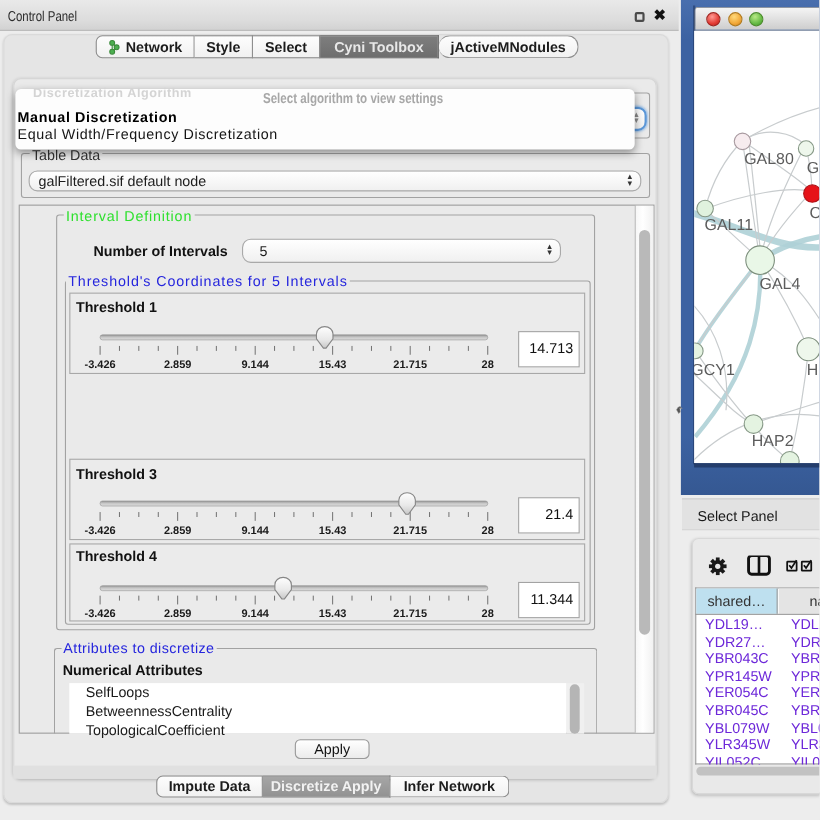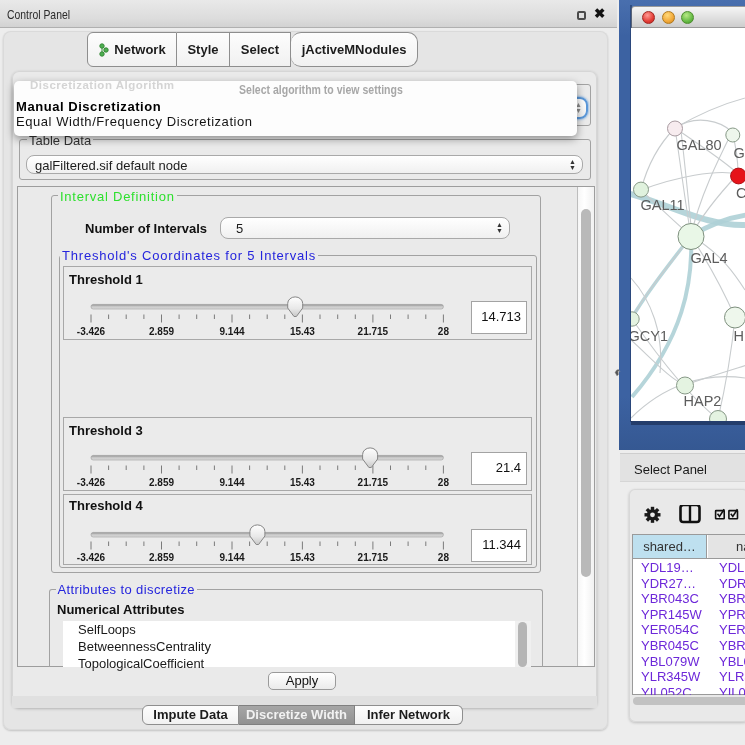--- a/index.html
+++ b/index.html
@@ -97,33 +97,34 @@
 <div id="stage">
 
   <div class="abs" id="cp-title">
       <div class="txt">Control Panel</div>
     </div>
   <div class="abs" id="icon-float"></div>
   <div class="abs" id="icon-close">✖</div>
   <div class="abs" id="cp-outer"></div>
   <div class="abs" id="cp-content"></div>
 
-  <div class="seg" style="left:87px; top:32px; height:35px;">
+  <div class="seg" style="left:87px; top:32px; height:21px;">
     <div class="s first" style="width:90px;"><svg width="12" height="14" viewBox="0 0 12 14" style="margin-right:4px;">
           <g stroke="#3a8a3a" stroke-width="1" fill="#4caf50">
             <line x1="4" y1="3" x2="8" y2="7"></line>
             <line x1="4" y1="11" x2="8" y2="7"></line>
             <line x1="4" y1="3" x2="4" y2="11"></line>
             <circle cx="4" cy="3" r="2.2"></circle>
             <circle cx="8" cy="7" r="2.2"></circle>
             <circle cx="4" cy="11" r="2.2"></circle>
           </g>
         </svg>Network</div>
     <div class="s" style="width:53px;">Style</div>
     <div class="s" style="width:61px;">Select</div>
+    <div class="s sel" style="width:108px;">Cyni Toolbox</div>
     <div class="s last" style="width:127px;border-radius:10px;">jActiveMNodules</div>
   </div>
 
   <div class="grp" style="left:19px; top:84px; width:572px; height:42px;"></div>
   <div class="combo" style="left:26px; top:97px; width:562px; height:22px; border:2.5px solid #5b97d8; box-shadow:0 0 2px 1px rgba(100,160,225,0.6);">
     <div class="arr" style="right:4px; color:#8a8a8a;">▲<br>▼</div>
   </div>
 
   <div class="grp" style="left:19px; top:138.5px; width:572px; height:41px;"></div>
   <div class="gtitle" style="left:27px; top:133px; color:#333;">Table Data</div>
@@ -237,21 +238,21 @@
   </div>
   <div class="abs" style="left:515px; top:621px; width:16px; height:46px; background:#f0f0f0;">
     <div style="position:absolute; left:3px; top:1px; width:9px; height:45px; background:#b5b5b5; border-radius:4.5px;"></div>
   </div>
 
   <div class="abs" style="left:12px; top:696px; width:585px; height:12px; background:#e0e0e0;"></div>
   <div class="abs" id="applybtn">Apply</div>
 
   <div class="seg" style="left:142px; top:704.5px; height:20px;">
     <div class="s first" style="width:97px;">Impute Data</div>
-    <div class="s sel2" style="width:116px;">Discretize Width</div>
+    <div class="s sel2" style="width:116px;">Discretize Apply</div>
     <div class="s last" style="width:108px;">Infer Network</div>
   </div>
 
   <div class="abs" id="popup">
     <div class="it" style="left:225px; top:0.5px; color:#a7a7a7; font-weight:bold; transform:scaleX(0.81); transform-origin:0 0;">Select algorithm to view settings</div>
     <div class="it" style="left:2px; top:17.5px; font-weight:bold; color:#000; letter-spacing:0.55px;">Manual Discretization</div>
     <div class="it" style="left:2px; top:33px; color:#141414; letter-spacing:0.55px;">Equal Width/Frequency Discretization</div>
   </div>
   <div class="abs" style="left:30px; top:78.5px; font-size:11.5px; font-weight:bold; color:#d4d4d4; letter-spacing:0.5px; z-index:41;">Discretization Algorithm</div>
 

